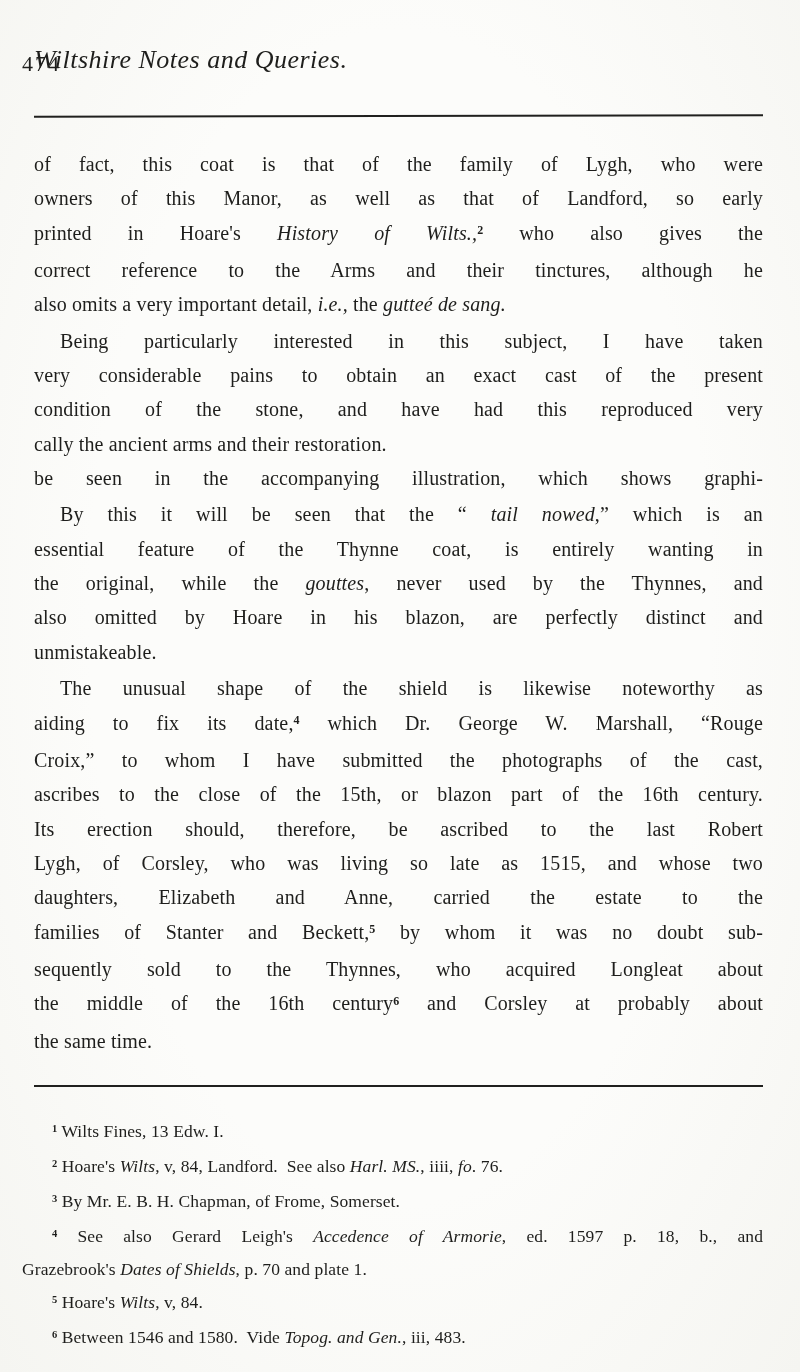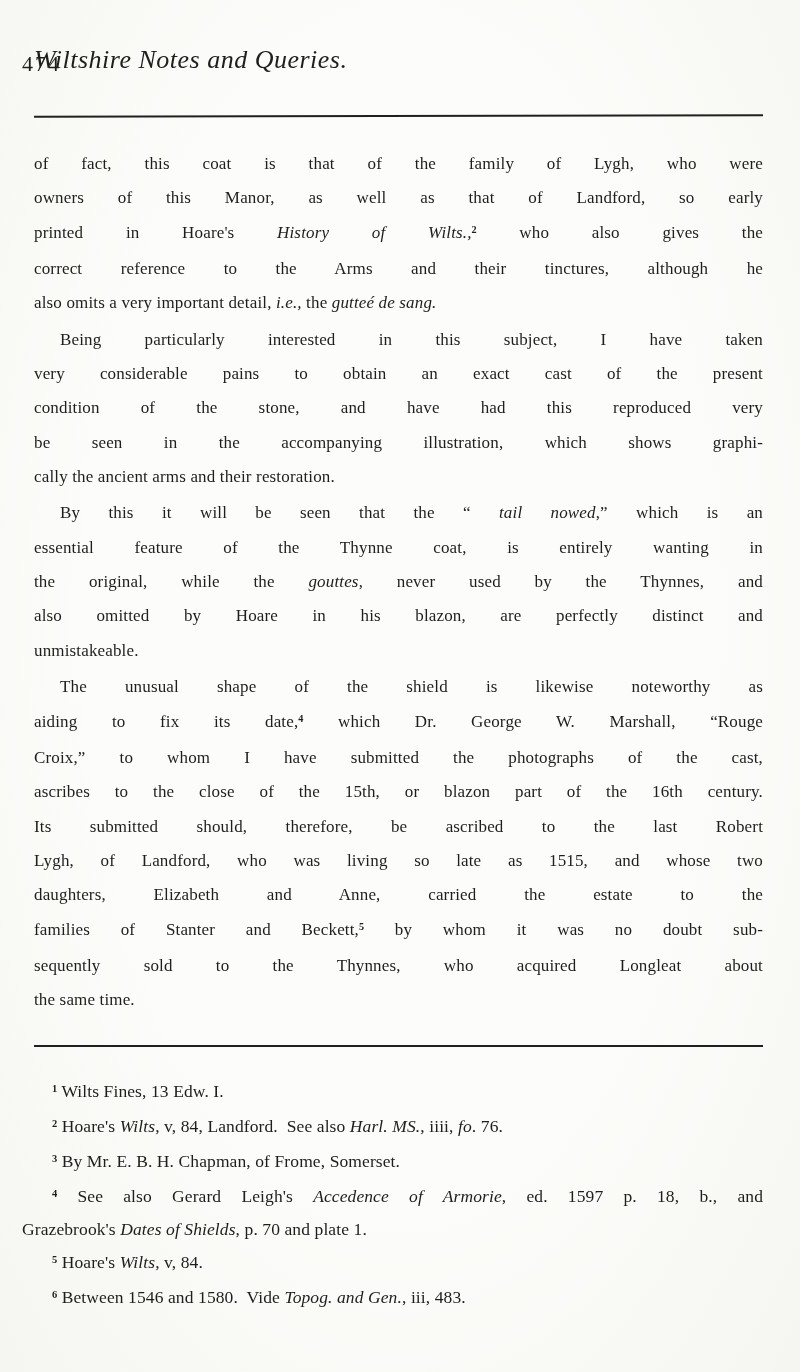--- a/index.html
+++ b/index.html
@@ -22,21 +22,21 @@
   }
   .title {
     position: absolute; left: 0; right: 0; top: 14px;
     text-align: left; font-style: italic;
     font-size: 26px; letter-spacing: 0.5px;
   }
   .rule { border-top: 2px solid #20201e; height: 0; }
   .rule.tilt { transform: rotate(-0.12deg); }
   .body {
     margin-top: 30px;
-    font-size: 17px;
+    font-size: 20px;
     line-height: 34.35px;
     letter-spacing: 0.15px;
   }
   .para { margin: 0; }
   .para + .para { margin-top: 2px; }
   .line { text-align: justify; text-align-last: left; white-space: normal; }
   .line.j { text-align-last: justify; }
   .line.indent { text-indent: 26px; }
   .line.outdent { margin-left: -12px; }
   em { font-style: italic; }
@@ -71,40 +71,41 @@
         <div class="line j"><span>of fact, this coat is that of the family of Lygh, who were</span></div>
         <div class="line j"><span>owners of this Manor, as well as that of Landford, so early</span></div>
         <div class="line j"><span>printed in Hoare's </span><em>History of Wilts.,</em><sup>2</sup><span> who also gives the</span></div>
         <div class="line j"><span>correct reference to the Arms and their tinctures, although he</span></div>
         <div class="line"><span>also omits a very important detail, </span><em>i.e.,</em><span> the </span><em>gutteé de sang.</em></div>
       </div>
       <div class="para">
         <div class="line j indent"><span>Being particularly interested in this subject, I have taken</span></div>
         <div class="line j"><span>very considerable pains to obtain an exact cast of the present</span></div>
         <div class="line j"><span>condition of the stone, and have had this reproduced very</span></div>
+        <div class="line"><span>cally the ancient arms and their restoration.</span></div>
         <div class="line j"><span>be seen in the accompanying illustration, which shows graphi-</span></div>
-        <div class="line"><span>cally the ancient arms and their restoration.</span></div>
       </div>
       <div class="para">
         <div class="line j indent"><span>By this it will be seen that the “ </span><em>tail nowed</em><span>,” which is an</span></div>
         <div class="line j"><span>essential feature of the Thynne coat, is entirely wanting in</span></div>
         <div class="line j"><span>the original, while the </span><em>gouttes</em><span>, never used by the Thynnes, and</span></div>
         <div class="line j"><span>also omitted by Hoare in his blazon, are perfectly distinct and</span></div>
         <div class="line"><span>unmistakeable.</span></div>
       </div>
       <div class="para">
         <div class="line j indent"><span>The unusual shape of the shield is likewise noteworthy as</span></div>
         <div class="line j"><span>aiding to fix its date,</span><sup>4</sup><span> which Dr. George W. Marshall, “Rouge</span></div>
         <div class="line j"><span>Croix,” to whom I have submitted the photographs of the cast,</span></div>
         <div class="line j"><span>ascribes to the close of the 15th, or blazon part of the 16th century.</span></div>
-        <div class="line j"><span>Its submitted should, therefore, be ascribed to the last Robert</span></div>
-        <div class="line j"><span>Lygh, of Landford, who was living so late as 1515, and whose two</span></div>
+        <div class="line j"><span>Its erection should, therefore, be ascribed to the last Robert</span></div>
+        <div class="line j"><span>Lygh, of Corsley, who was living so late as 1515, and whose two</span></div>
         <div class="line j"><span>daughters, Elizabeth and Anne, carried the estate to the</span></div>
         <div class="line j"><span>families of Stanter and Beckett,</span><sup>5</sup><span> by whom it was no doubt sub-</span></div>
         <div class="line j"><span>sequently sold to the Thynnes, who acquired Longleat about</span></div>
+        <div class="line j"><span>the middle of the 16th century</span><sup>6</sup><span> and Corsley at probably about</span></div>
         <div class="line"><span>the same time.</span></div>
       </div>
     </div>
 
   <div class="rule fnrule"></div>
   <div class="footnotes" id="footnotes">
       <div class="para">
         <div class="line indent"><sup>1</sup><span> Wilts Fines, 13 Edw. I.</span></div>
       </div>
       <div class="para">

